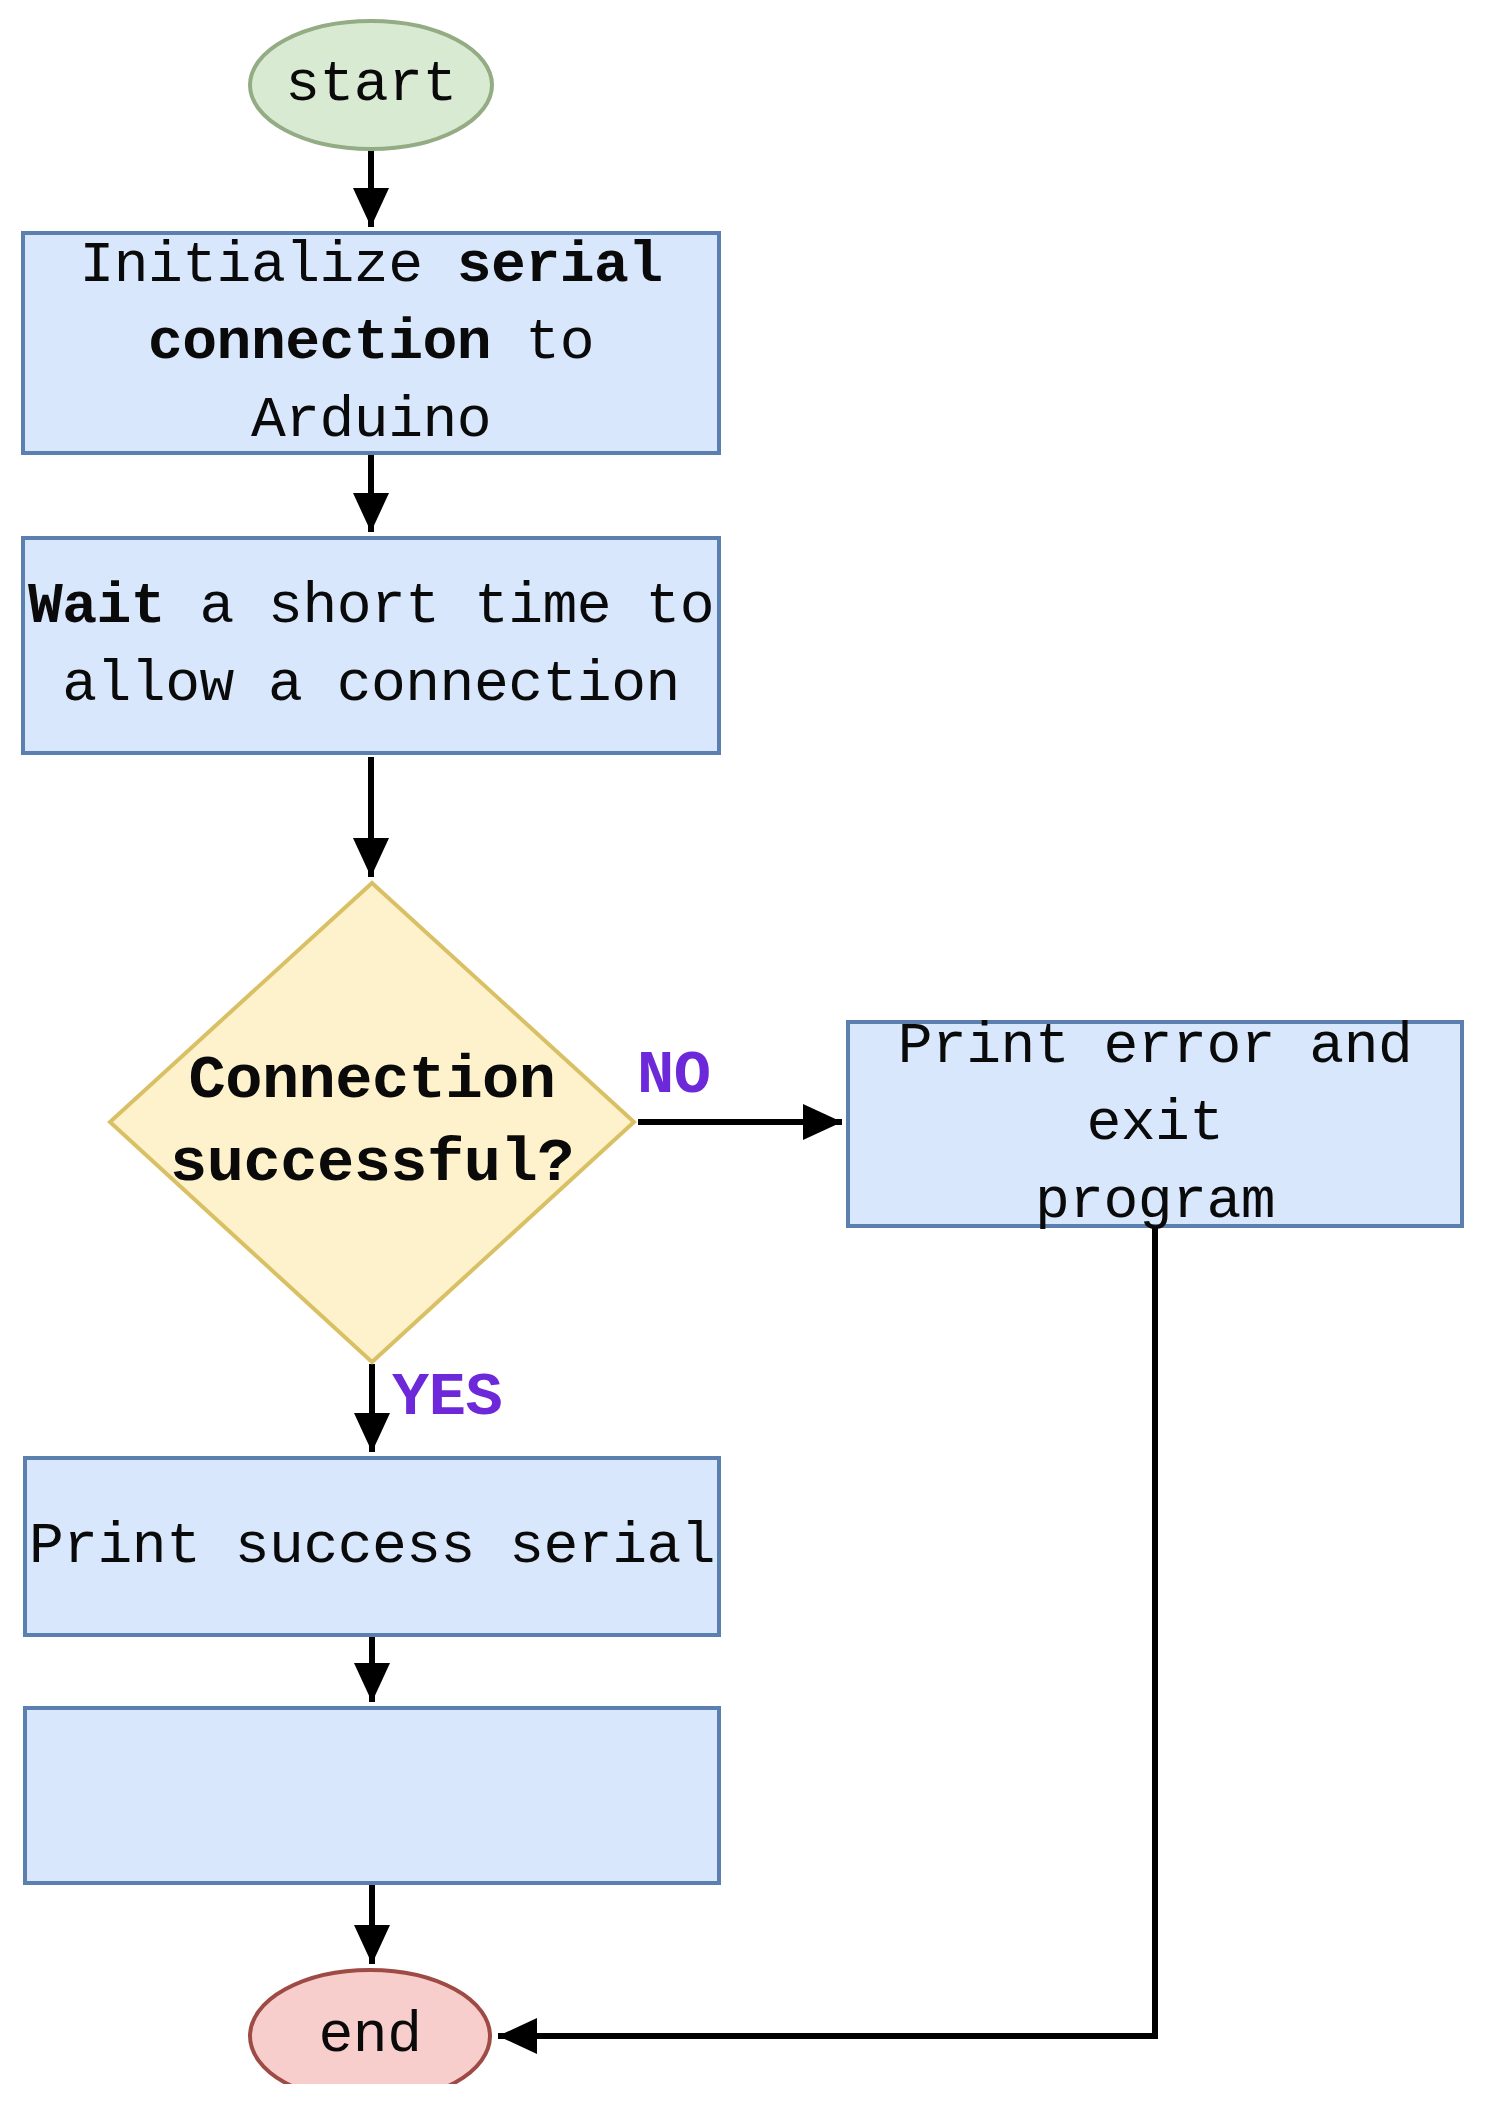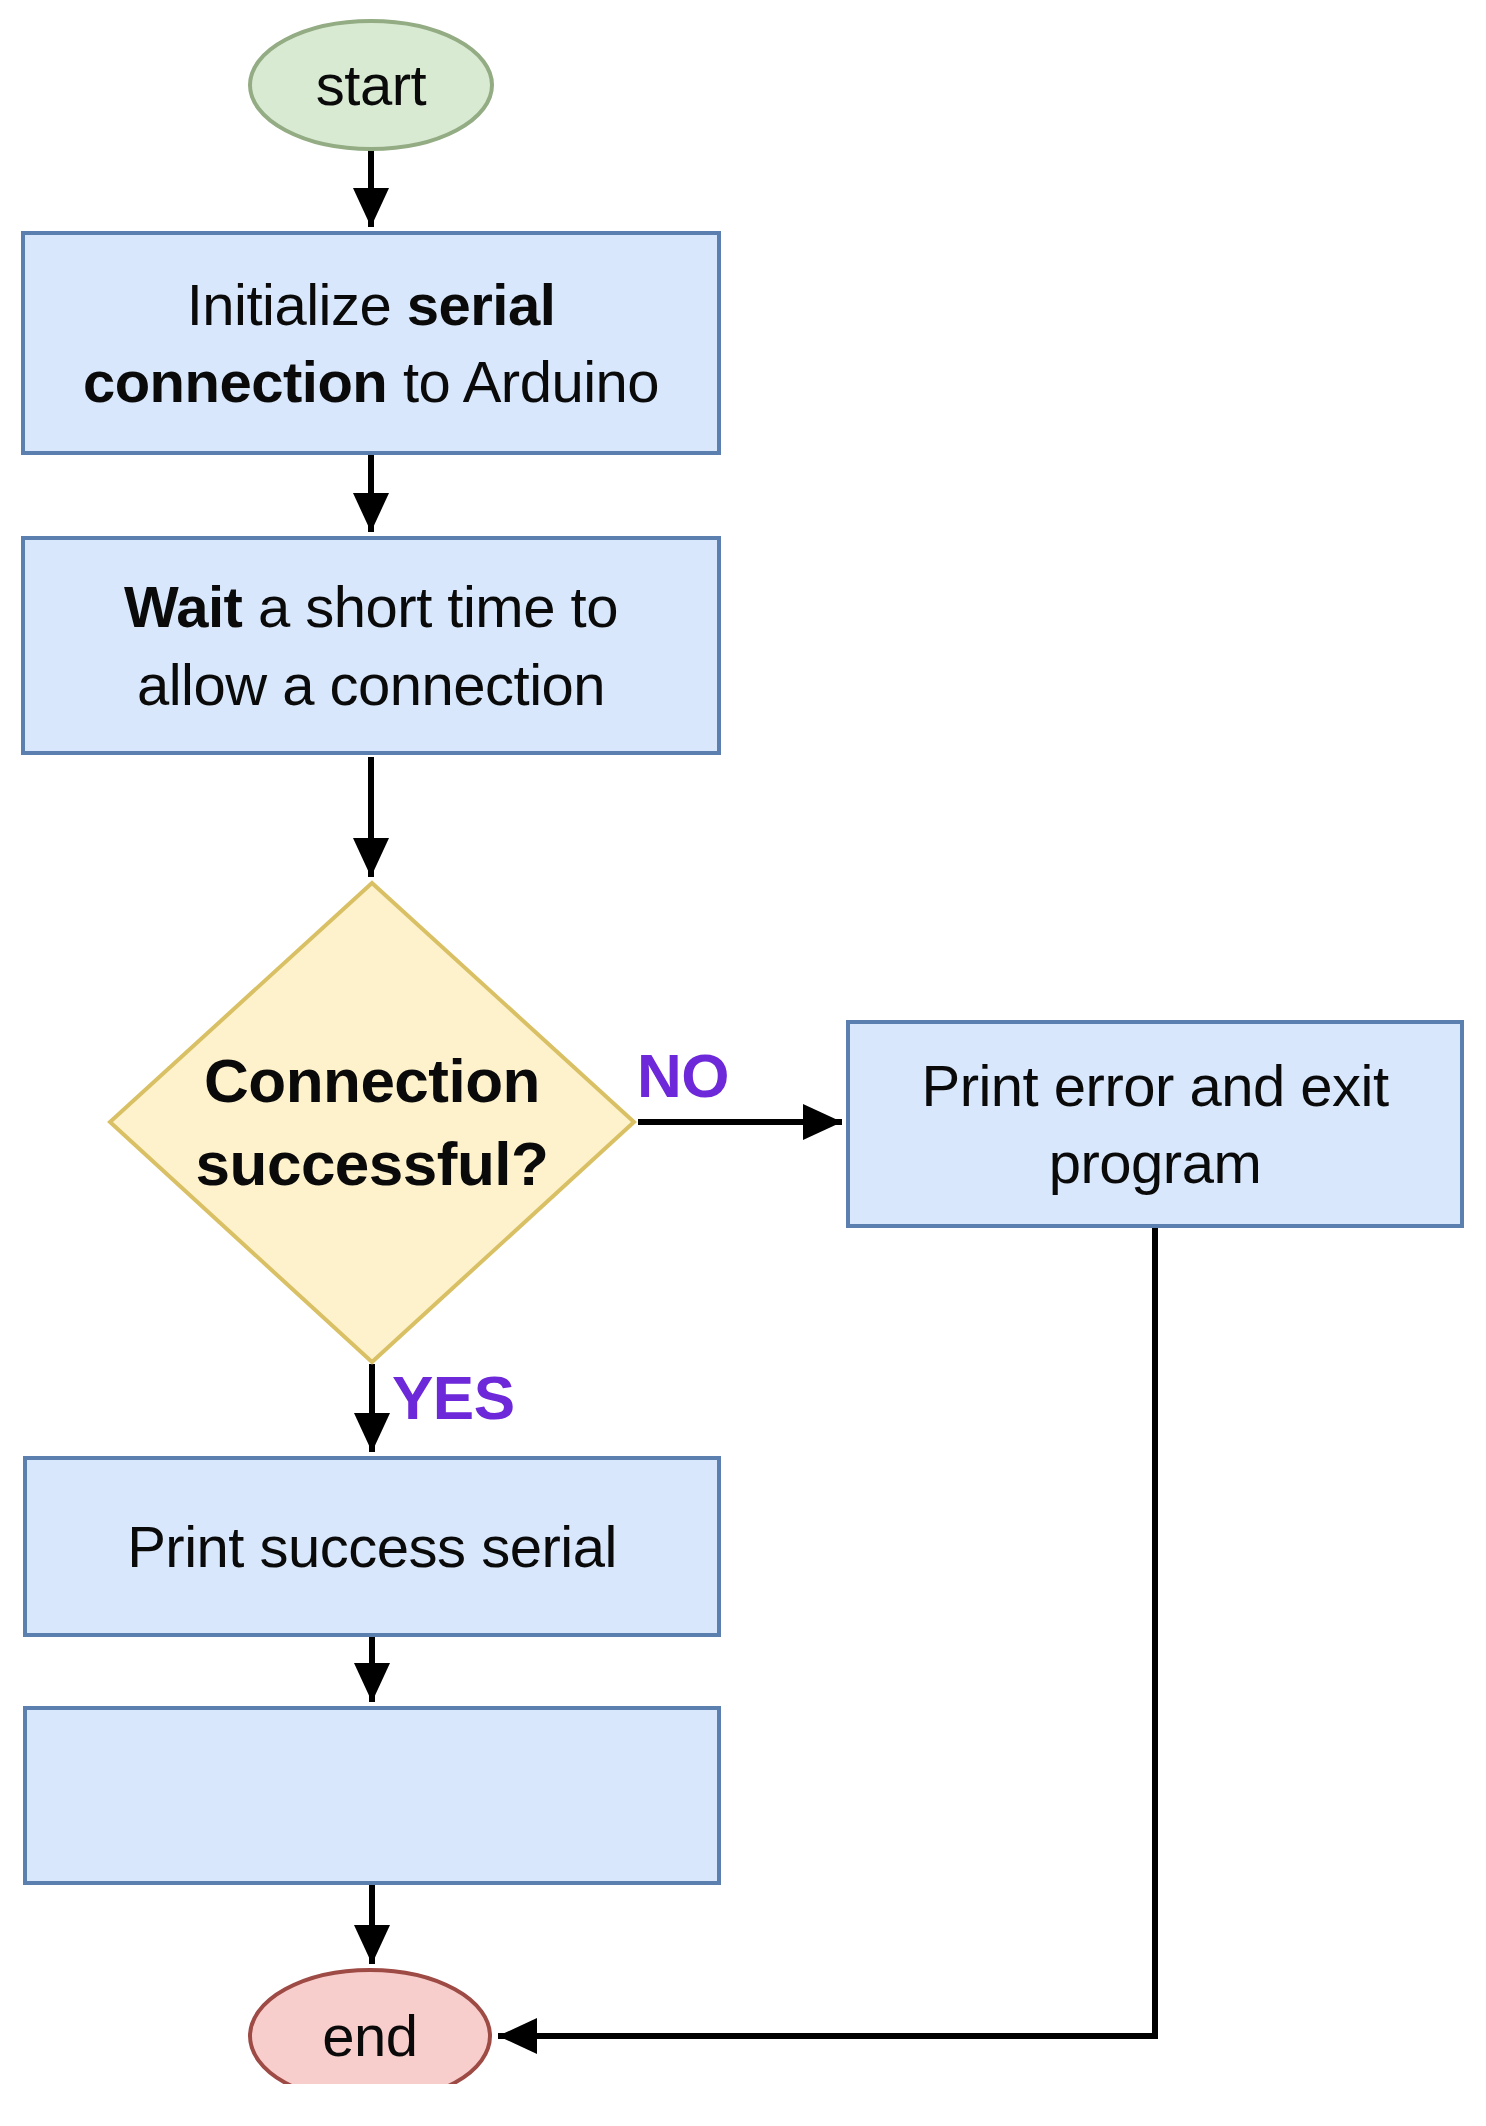--- a/index.html
+++ b/index.html
@@ -1,21 +1,21 @@
 <!DOCTYPE html>
 <html><head>
 <meta charset="utf-8">
 <style>
   html,body{margin:0;padding:0;background:#ffffff;}
   .canvas{
     position:relative;
     width:1486px;
     height:2084px;
     background:#ffffff;
-    font-family:Liberation Sans, sans-serif;
+    font-family:Liberation Mono, monospace;
     color:#0a0a0a;
     overflow:hidden;
   }
   .canvas svg{position:absolute;left:0;top:0;}
   .shape{stroke-width:4px;}
   .edge{fill:none;stroke-width:6px;}
   .node-text{
     position:absolute;
     display:flex;
     flex-direction:column;
@@ -82,21 +82,21 @@
   <div class="node-text" style="left:23px;top:538px;width:696px;height:215px;">
     <div><span class="b">Wait</span><span> a short time to</span></div>
     <div><span>allow a connection</span></div>
   </div>
 
   <div class="node-text decision-text" style="left:110px;top:883px;width:524px;height:479px;">
     <div>Connection</div>
     <div>successful?</div>
   </div>
 
-  <div class="node-text" style="left:848px;top:1022px;width:614px;height:204px;text-align:right;">
+  <div class="node-text" style="left:848px;top:1022px;width:614px;height:204px;">
     <div>Print error and exit</div>
     <div>program</div>
   </div>
 
   <div class="node-text" style="left:25px;top:1458px;width:694px;height:177px;">
     <div>Print success serial</div>
   </div>
 
 
   <div class="node-text terminator-text" style="left:250px;top:1970px;width:240px;height:132px;">

